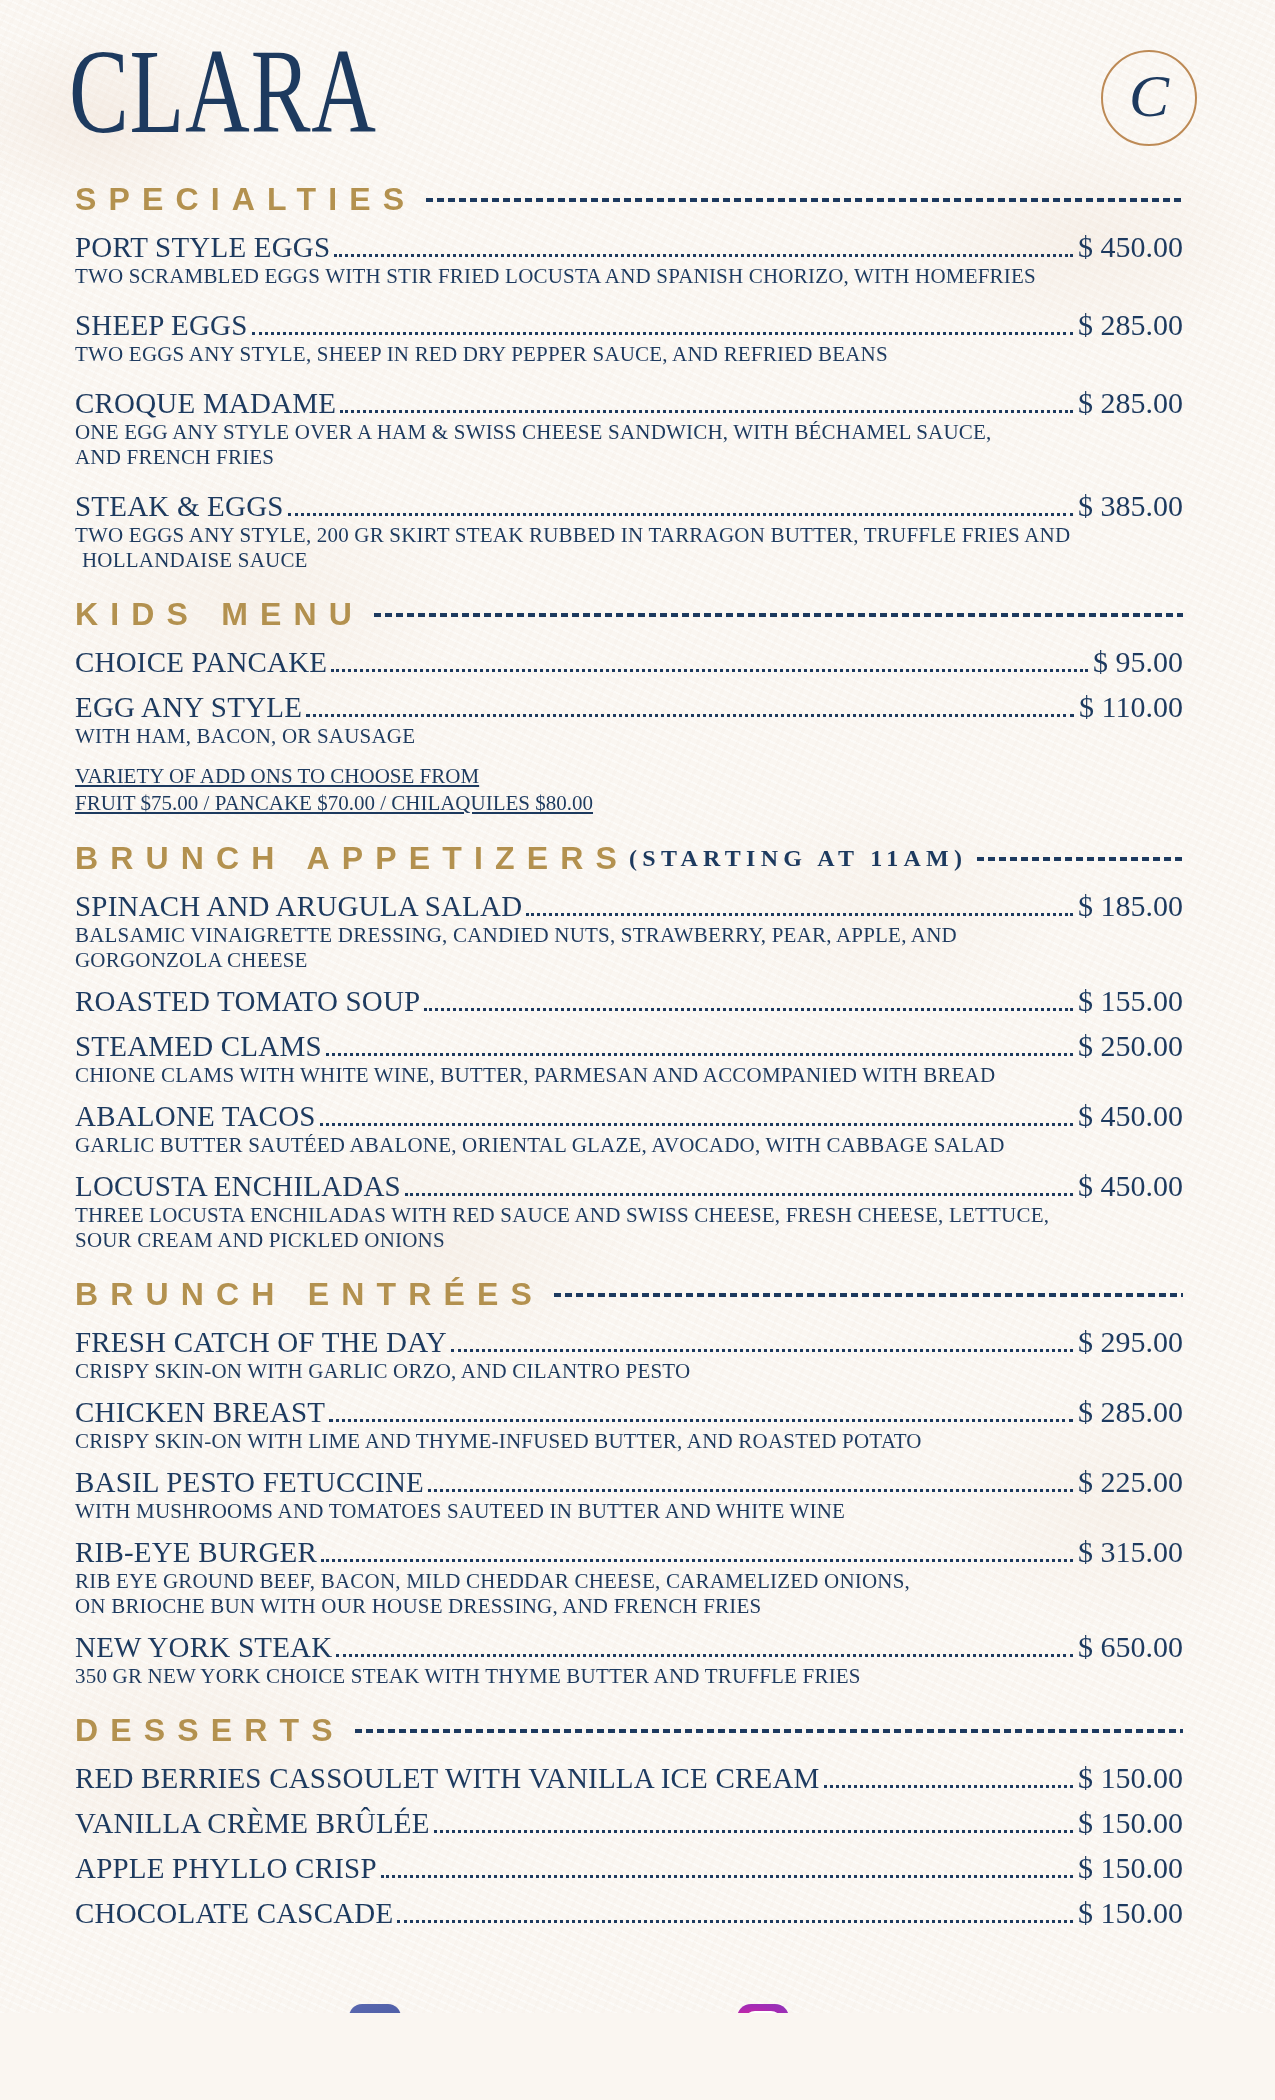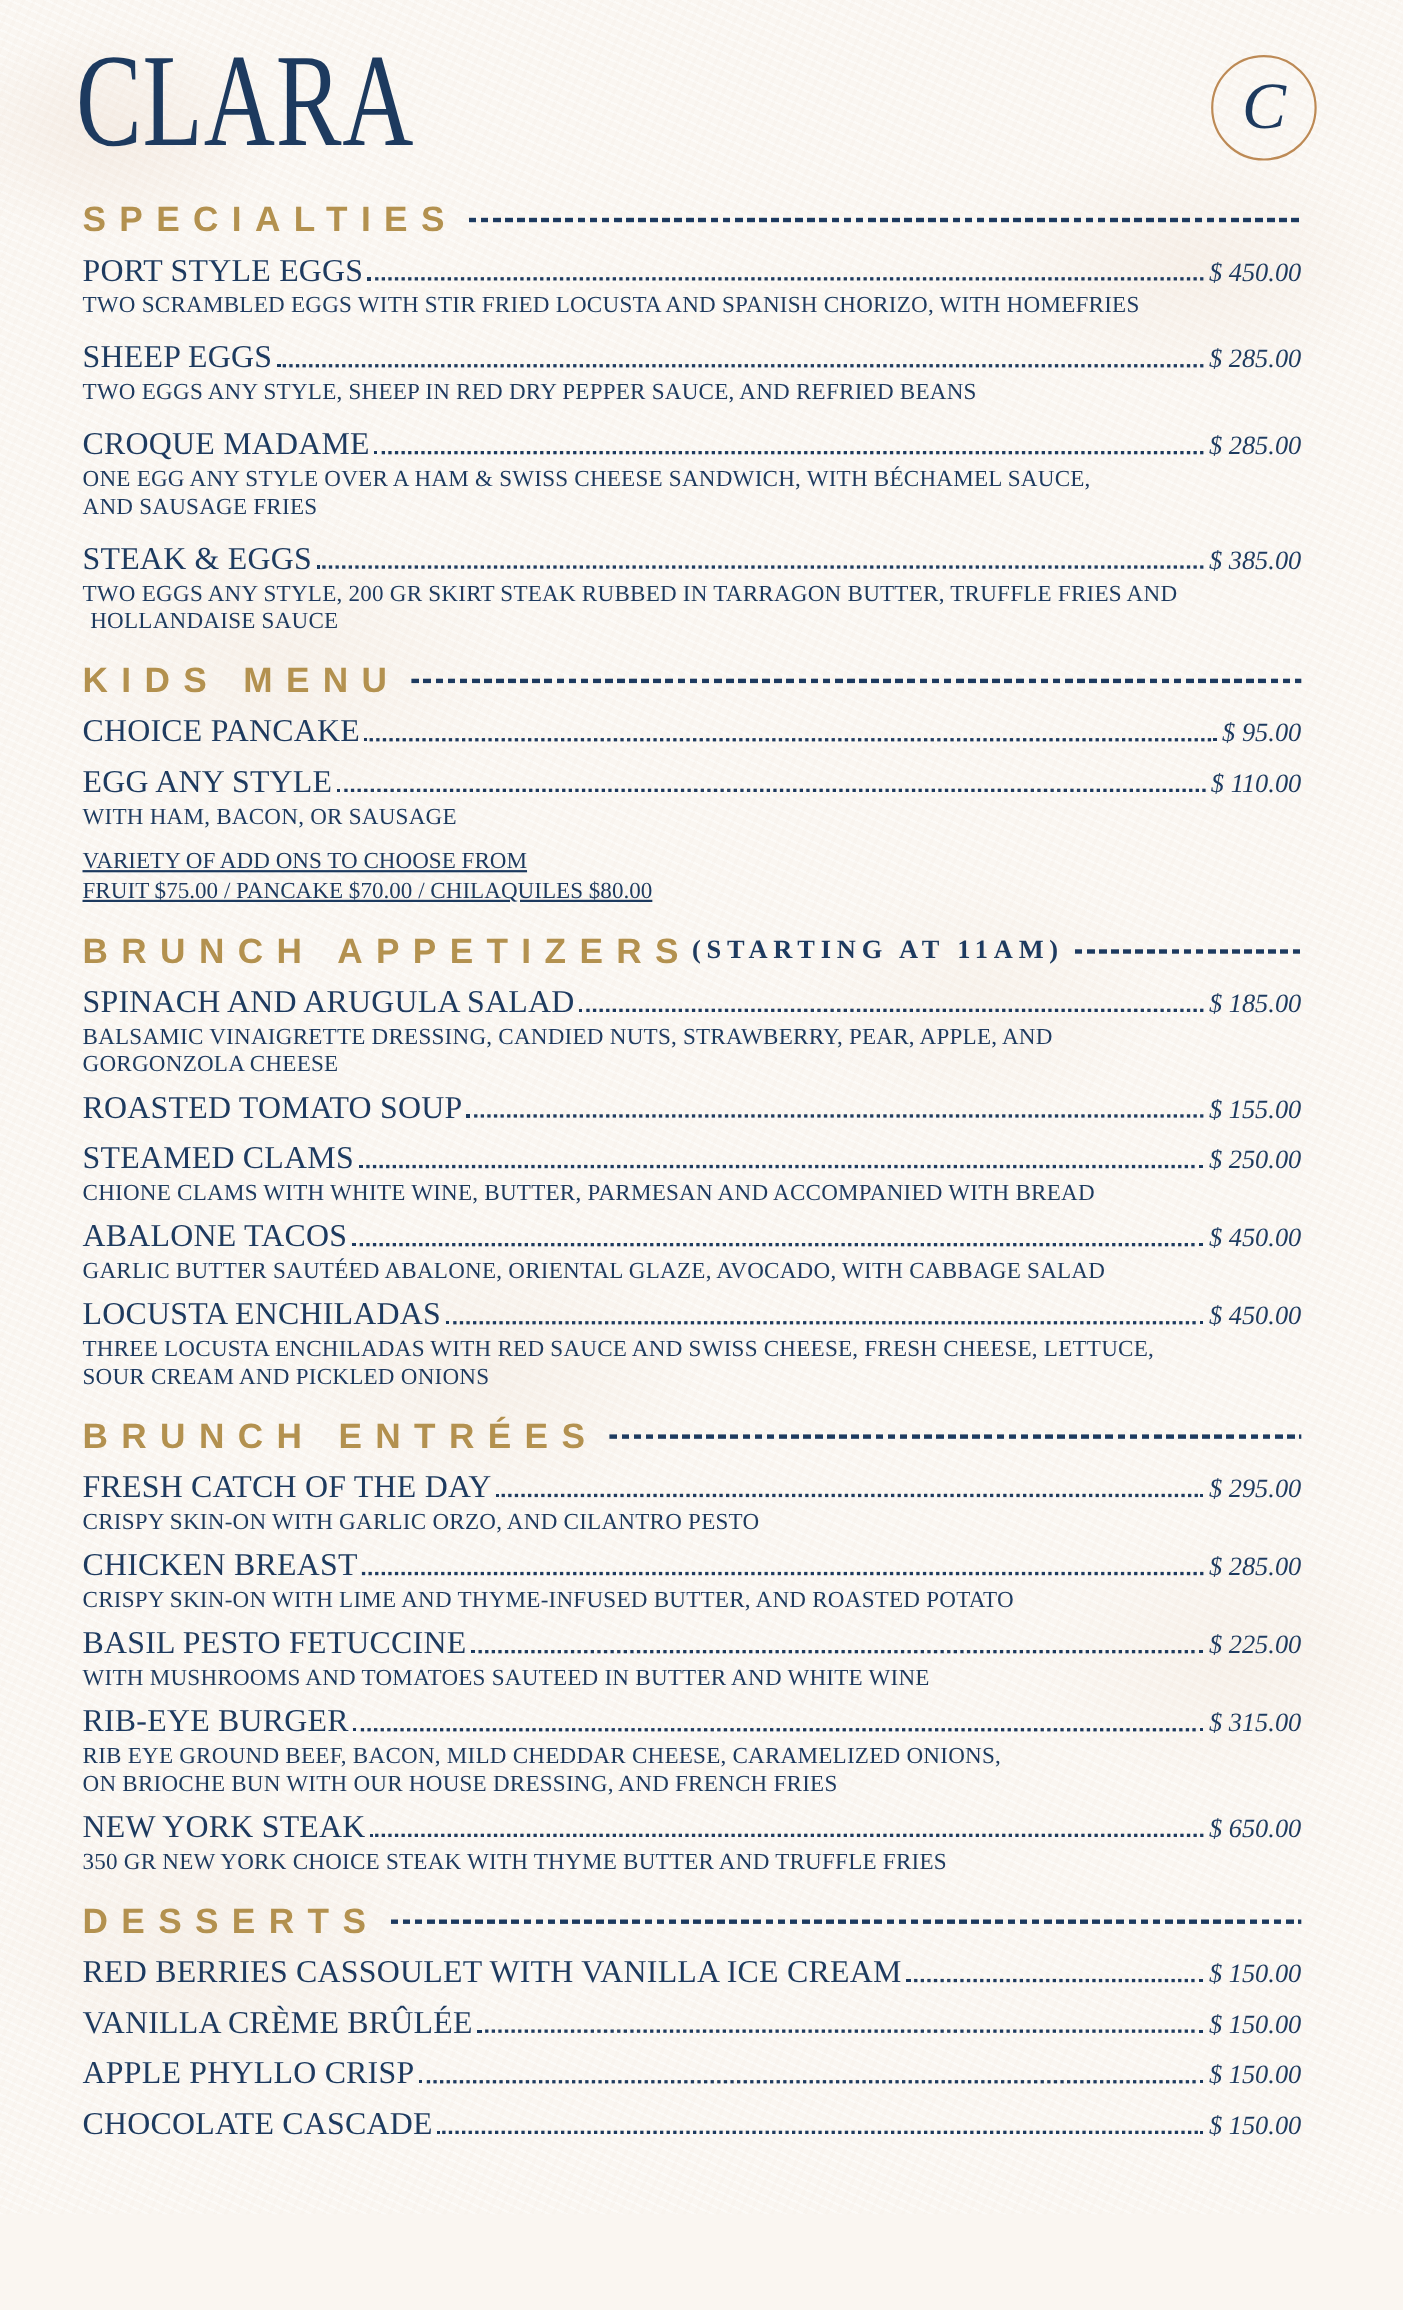--- a/index.html
+++ b/index.html
@@ -65,21 +65,21 @@
   .sec-rule{
     flex:1;height:4px;margin-left:10px;margin-top:2px;
     background:repeating-linear-gradient(90deg, var(--navy) 0 7px, transparent 7px 11px);
   }
   
   .item{margin-bottom:11px;}
   .sec-roomy .item{margin-bottom:19px;}
   .item-row{display:flex;align-items:baseline;}
   .item-name{font-size:29px;line-height:33px;white-space:nowrap;letter-spacing:.2px;}
   .leader{flex:1;border-bottom:3px dotted var(--navy);margin:0 5px 6px 4px;min-width:20px;}
-  .item-price{font-size:24px;line-height:33px;white-space:nowrap;font-style:italic;}
+  .item-price{font-size:30px;line-height:33px;white-space:nowrap;}
   .item-desc{font-size:21px;line-height:25px;letter-spacing:.2px;}
   .item-desc.indent{padding-left:7px;}
   .sec-note{margin-top:14px;}
   .sec-note div{font-size:21px;line-height:27px;text-decoration:underline;}
   
   .social-row{
     display:flex;justify-content:center;align-items:center;gap:220px;
     margin-top:74px;
   }
   .social{display:flex;align-items:center;gap:13px;cursor:pointer;}
@@ -146,21 +146,21 @@
       </div>
       <div class="item-desc">TWO EGGS ANY STYLE, SHEEP IN RED DRY PEPPER SAUCE, AND REFRIED BEANS</div>
     </div>
     <div class="item">
       <div class="item-row">
         <span class="item-name">CROQUE MADAME</span>
         <span class="leader"></span>
         <span class="item-price">$ 285.00</span>
       </div>
       <div class="item-desc">ONE EGG ANY STYLE OVER A HAM &amp; SWISS CHEESE SANDWICH, WITH BÉCHAMEL SAUCE,</div>
-      <div class="item-desc">AND SAUSAGE FRIES</div>
+      <div class="item-desc">AND FRENCH FRIES</div>
     </div>
     <div class="item">
       <div class="item-row">
         <span class="item-name">STEAK &amp; EGGS</span>
         <span class="leader"></span>
         <span class="item-price">$ 385.00</span>
       </div>
       <div class="item-desc">TWO EGGS ANY STYLE, 200 GR SKIRT STEAK RUBBED IN TARRAGON BUTTER, TRUFFLE FRIES AND</div>
       <div class="item-desc indent">HOLLANDAISE SAUCE</div>
     </div>

